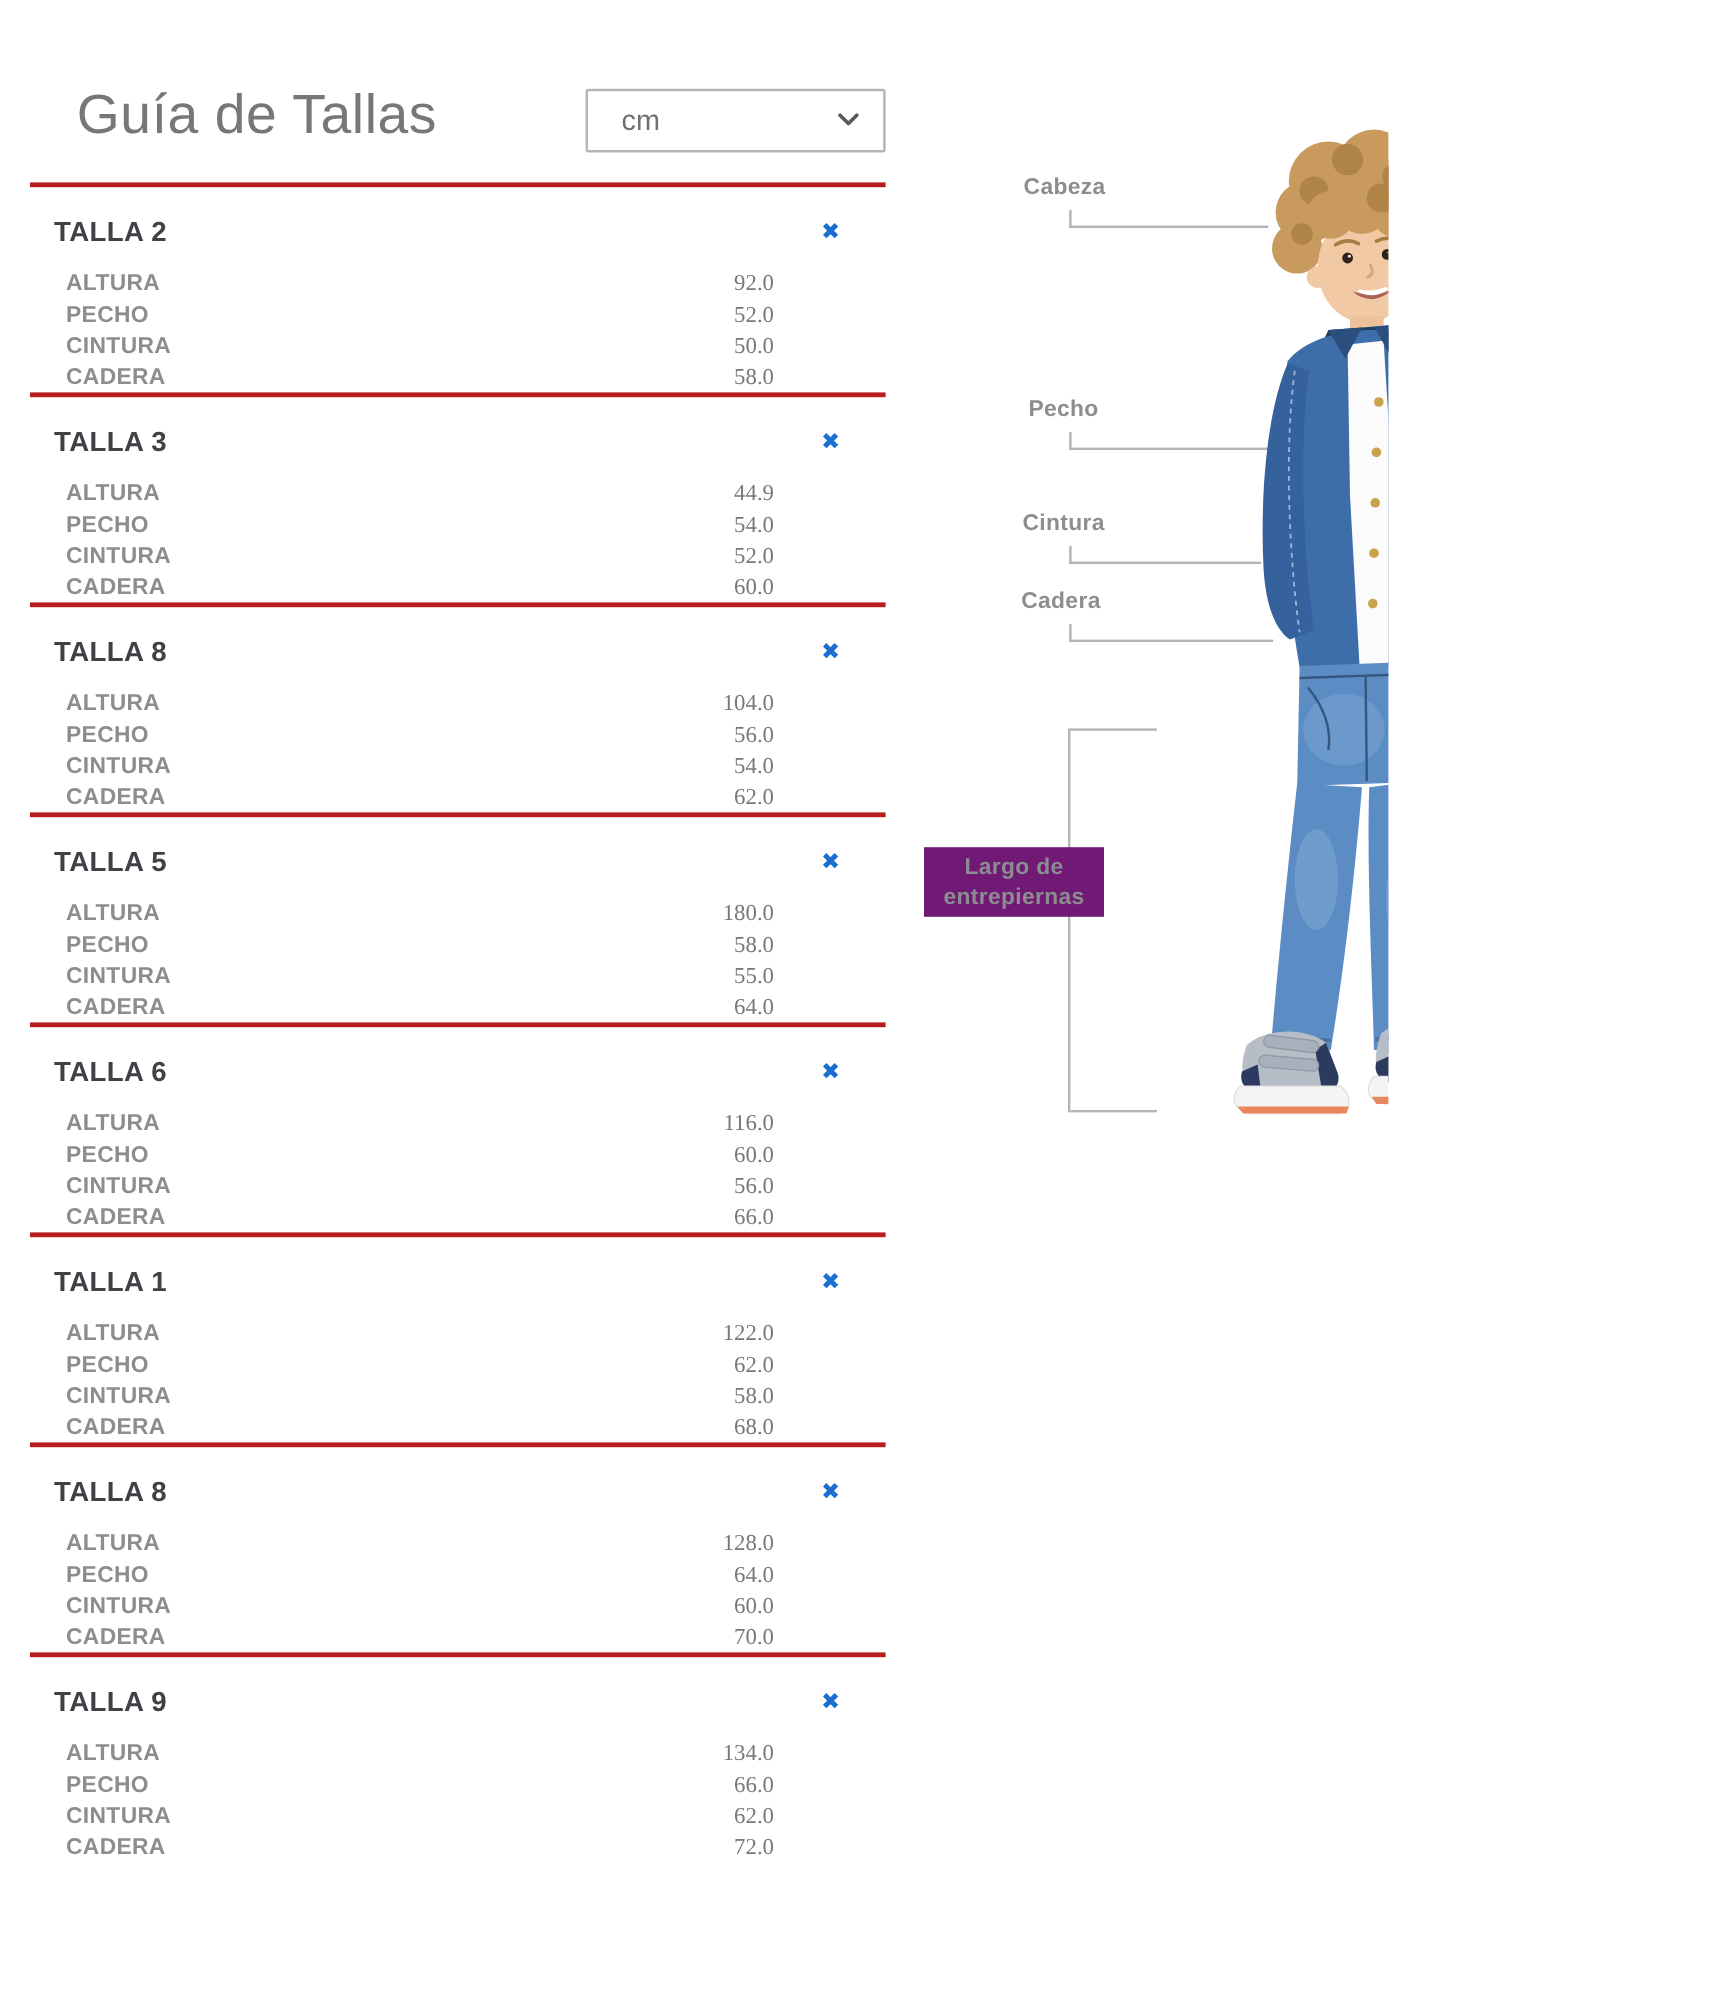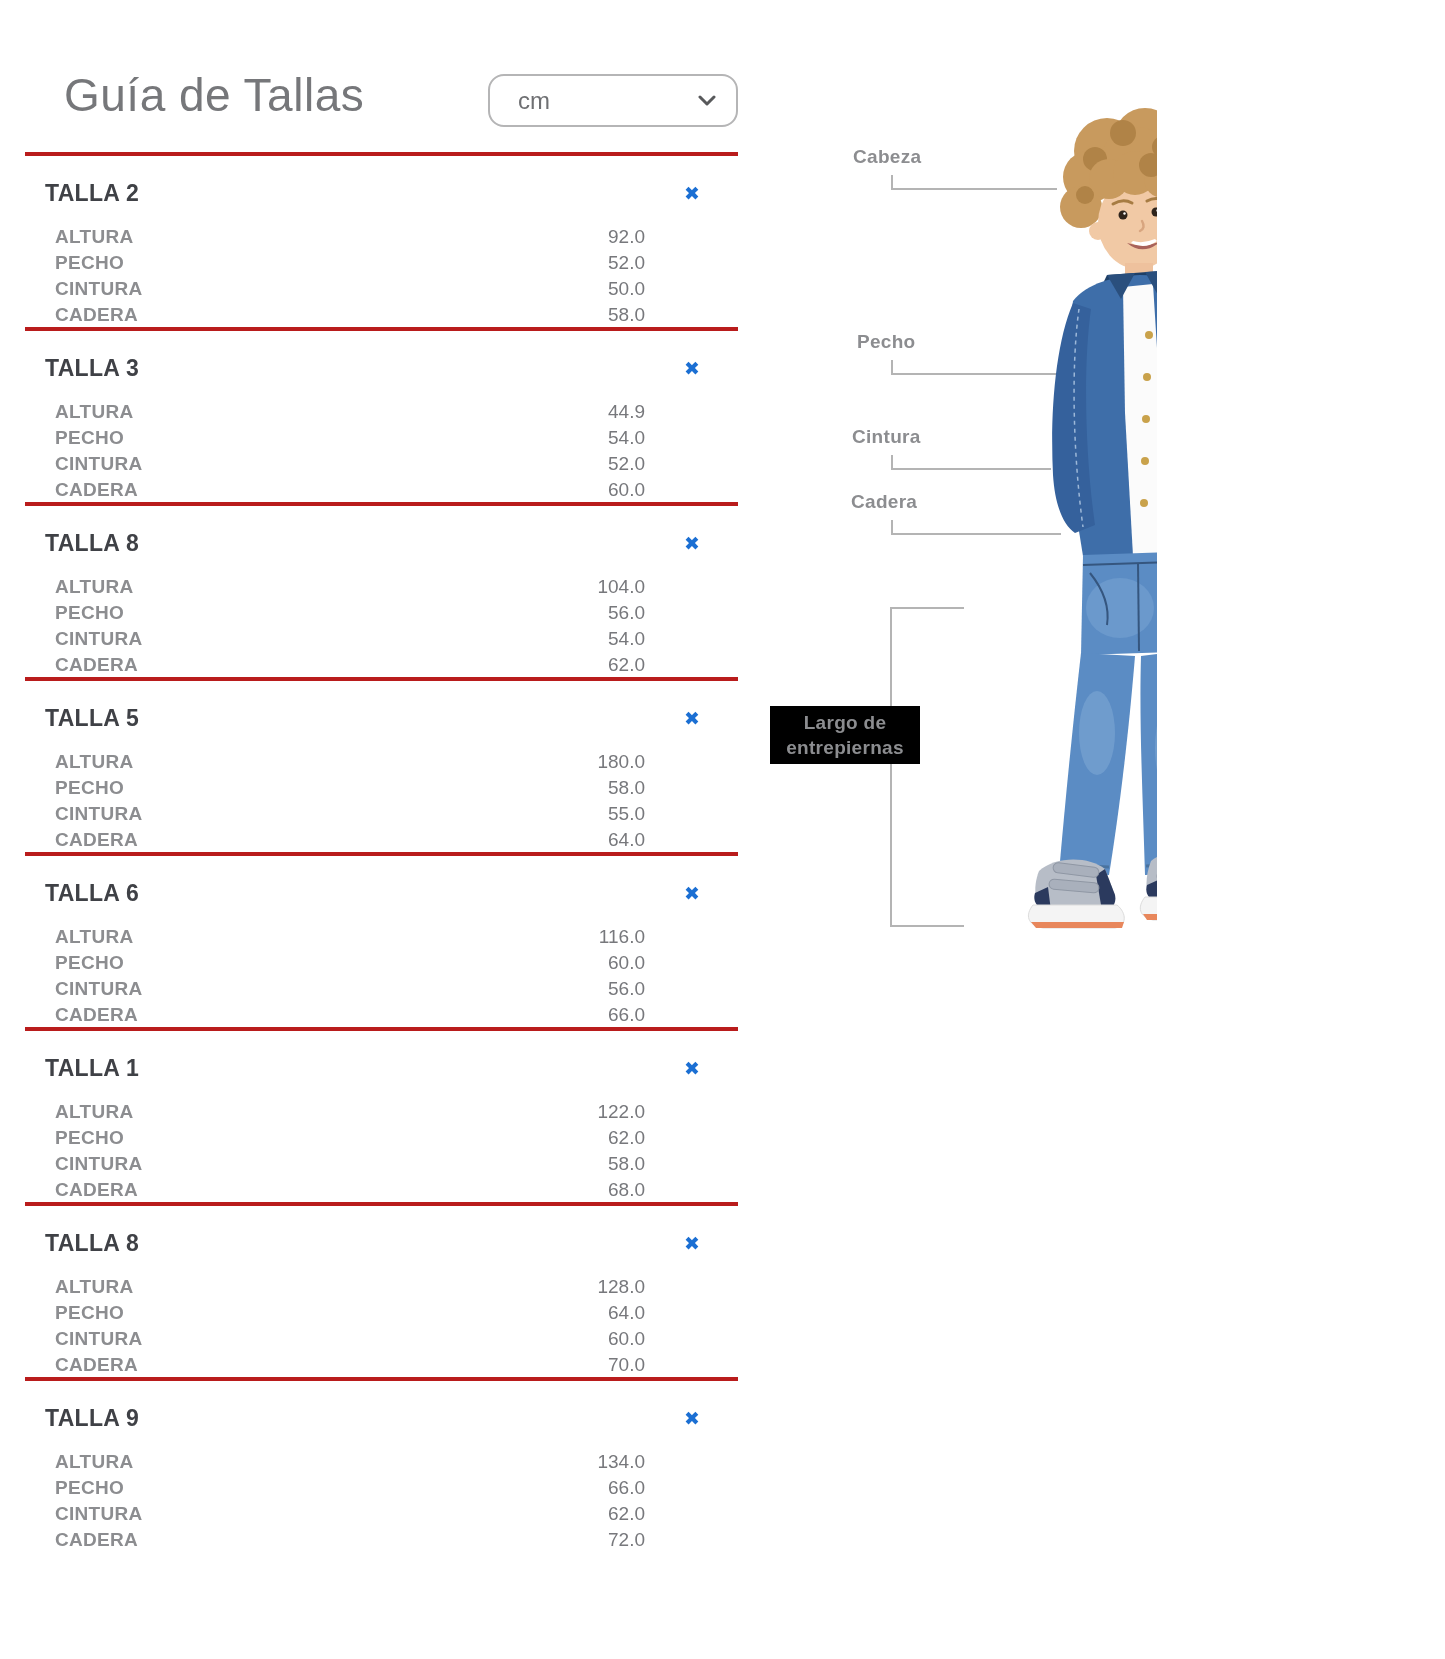--- a/index.html
+++ b/index.html
@@ -7,56 +7,56 @@
     position:relative;width:1157px;height:1659px;background:#fff;overflow:hidden;
     font-family:"Liberation Sans","DejaVu Sans",sans-serif;
   }
   
   .page-title{
     position:absolute;left:64px;top:68px;
     font-size:46px;font-weight:500;color:#76777a;letter-spacing:0.5px;
   }
   .unit-select{
     position:absolute;left:488px;top:74px;width:250px;height:53px;
-    border:2px solid #b5b5b6;border-radius:16px;background:#fff;
+    border:2px solid #b5b5b6;border-radius:2px;background:#fff;
     display:flex;align-items:center;box-sizing:border-box;cursor:pointer;
   }
   .unit-select .value{font-size:24px;color:#6f7073;padding-left:28px;}
   .unit-select .chev{position:absolute;right:20px;top:50%;transform:translateY(-50%);}
   
   .size-table{position:absolute;left:25px;top:152px;width:713px;}
   .size-section{
     position:relative;height:175px;box-sizing:border-box;
     border-top:4px solid #b91c1c;padding-top:24px;
   }
   .size-header{display:flex;align-items:center;justify-content:space-between;padding:0 38px 0 20px;}
   .size-name{font-size:23px;font-weight:bold;color:#3f4146;letter-spacing:0.3px;}
   .close-btn{
     font-size:19px;color:#1b6fd3;font-weight:bold;line-height:1;
     background:none;border:none;padding:0;cursor:pointer;
     font-family:"DejaVu Sans",sans-serif;
   }
   .size-rows{margin-top:17px;}
   .m-row{display:flex;align-items:center;height:26px;padding:0 93px 0 30px;}
   .m-label{font-size:19px;font-weight:bold;color:#8c8d90;letter-spacing:0.3px;}
-  .m-value{margin-left:auto;font-size:19px;color:#77787c;}
+  .m-value{margin-left:auto;font-size:19px;color:#77787c;font-family:Liberation Serif, serif;}
   
   .diag-label{position:absolute;font-size:19px;font-weight:bold;color:#8c8d90;letter-spacing:0.3px;}
   .connector{
     position:absolute;border-left:2px solid #b4b4b4;border-bottom:2px solid #b4b4b4;
   }
   .bracket-left{position:absolute;border-left:2px solid #b4b4b4;}
   .bracket-left .tick{position:absolute;left:0;width:72px;height:2px;background:#b4b4b4;}
   .bracket-right{position:absolute;border-right:2px solid #b4b4b4;}
   .bracket-right .tick{position:absolute;right:0;width:73px;height:2px;background:#b4b4b4;}
   .tick-top{top:0;}
   .tick-bottom{bottom:0;}
   .largo-label{
     position:absolute;left:770px;top:706px;width:150px;
-    background:#000000;text-align:center;line-height:25px;padding:4px 0;
+    background:#701a75;text-align:center;line-height:25px;padding:4px 0;
   }
   .altura-label{
     position:absolute;left:1250px;top:483px;width:140px;height:38px;
     background:#fff;line-height:38px;padding-left:12px;box-sizing:border-box;
   }
   .child-illustration{position:absolute;left:995px;top:103px;width:250px;height:830px;}
 </style>
 </head>
 <body>
 

